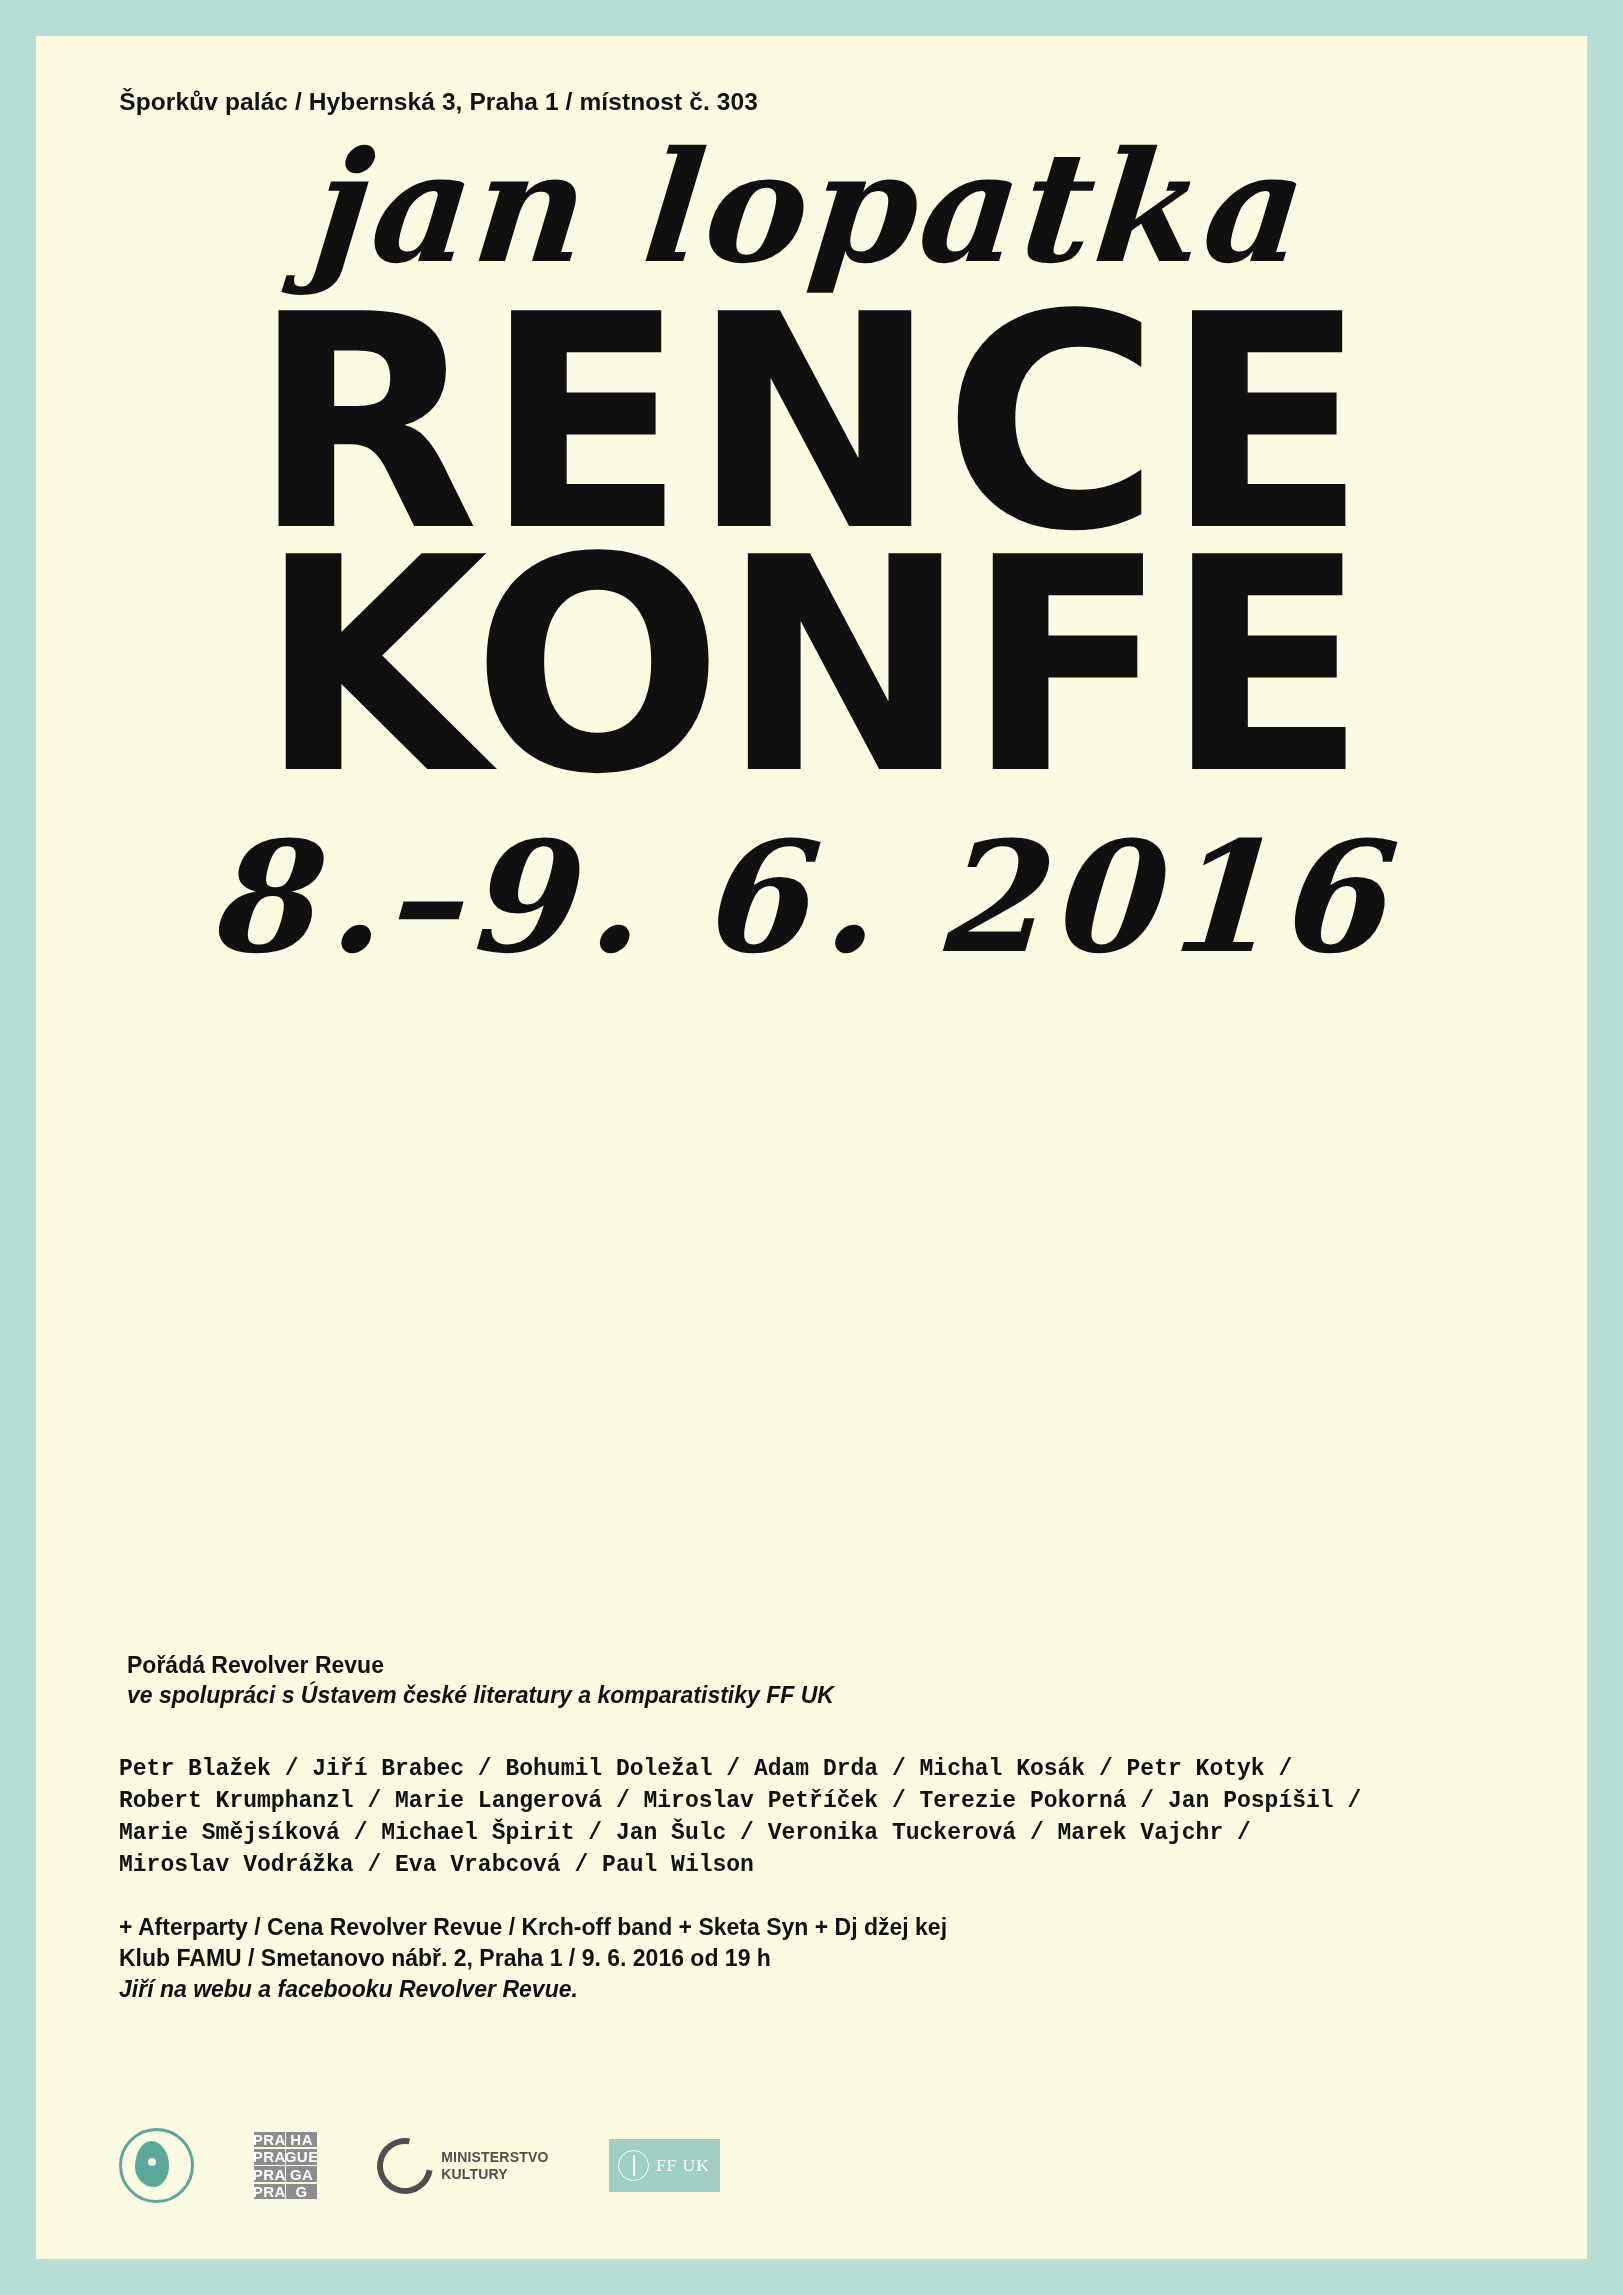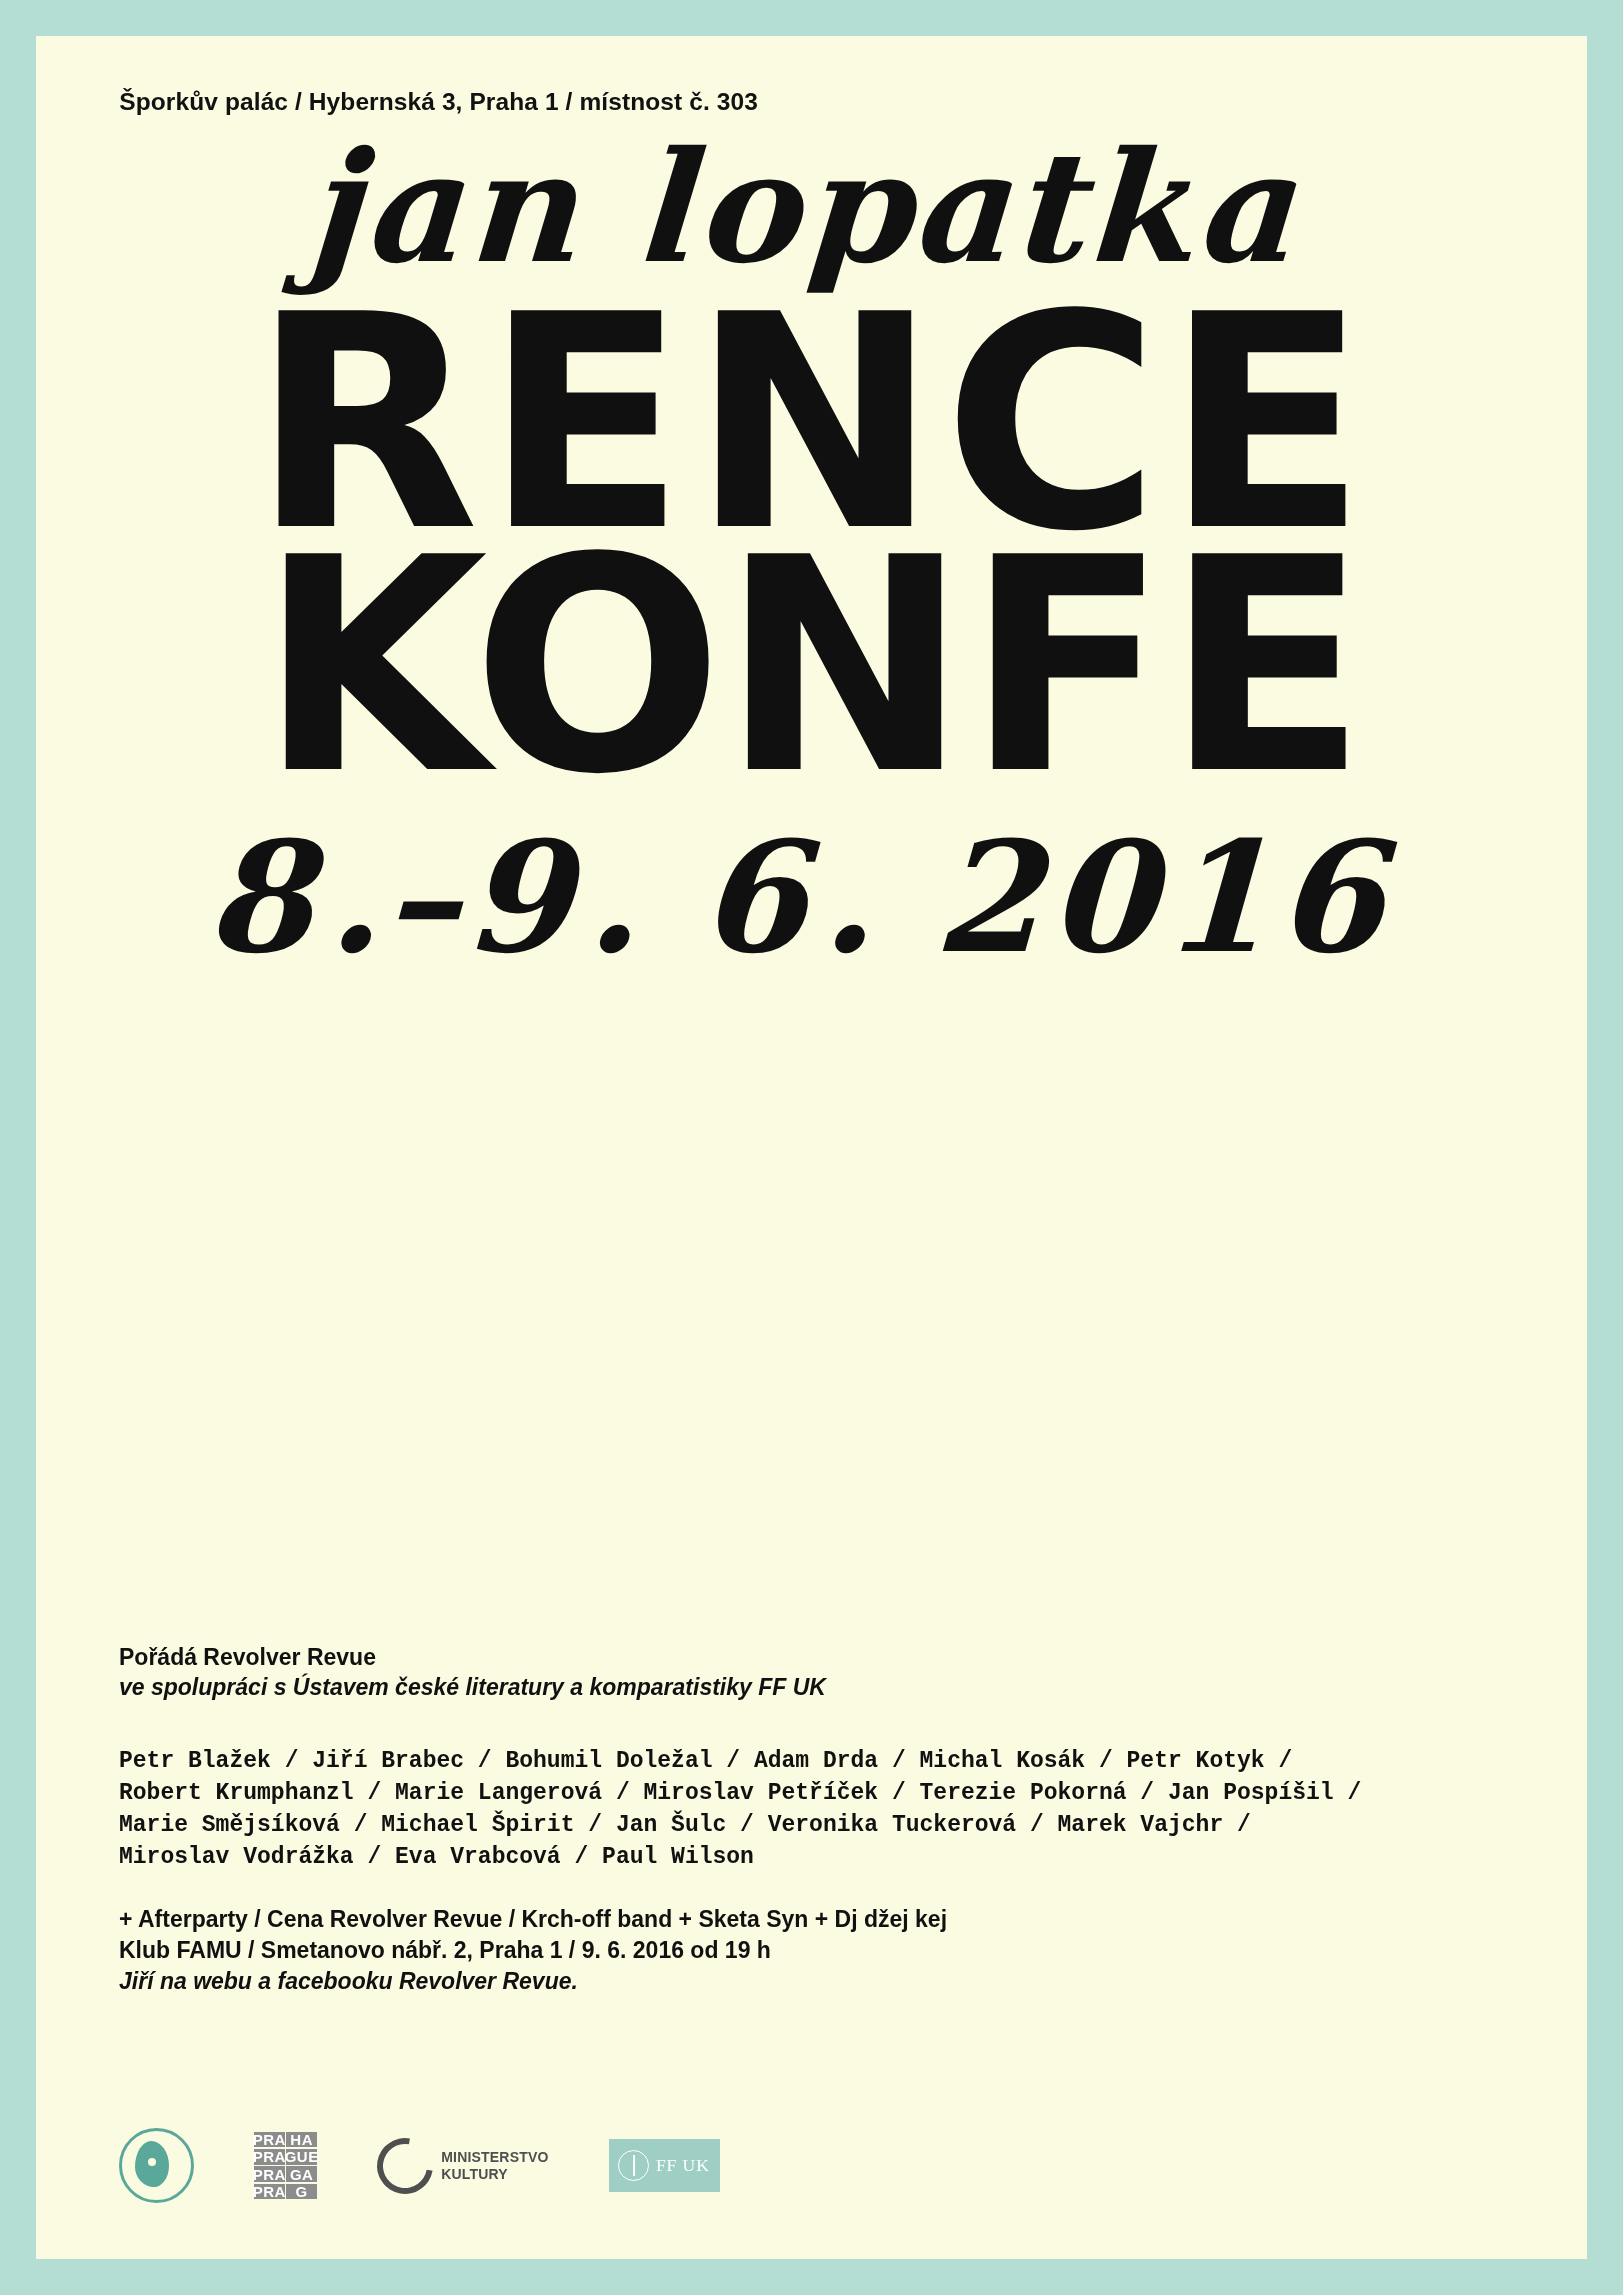--- a/index.html
+++ b/index.html
@@ -91,21 +91,21 @@
     position: absolute;
     left: 83px;
     right: 74px;
     top: 1606px;
   }
   .org {
     font-size: 23px;
     font-weight: 700;
     color: #111;
     line-height: 1.32;
-    margin: 0;
+    margin: 8px;
   }
   .org .it {
     display: block;
     font-style: italic;
     font-weight: 700;
   }
   .people {
     margin: 42px 0 0 0;
     font-size: 23px;
     font-weight: 700;

